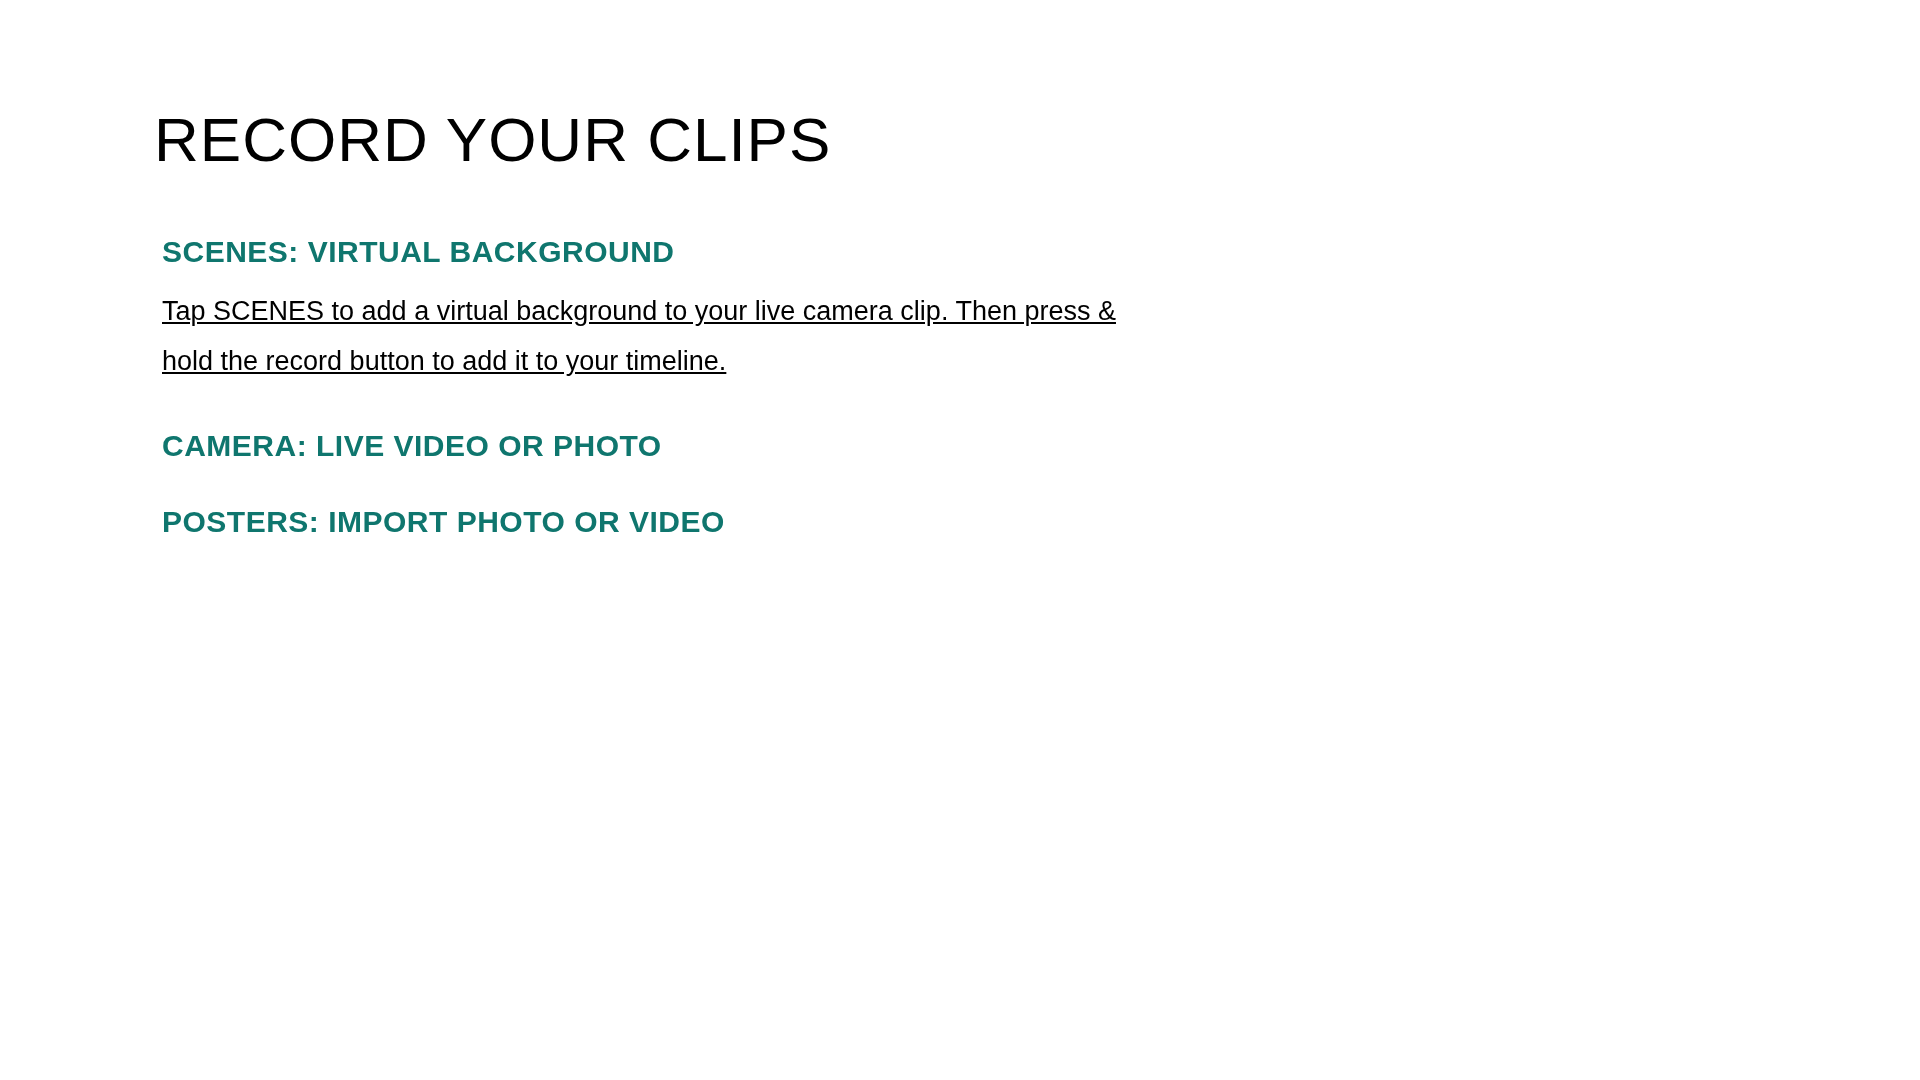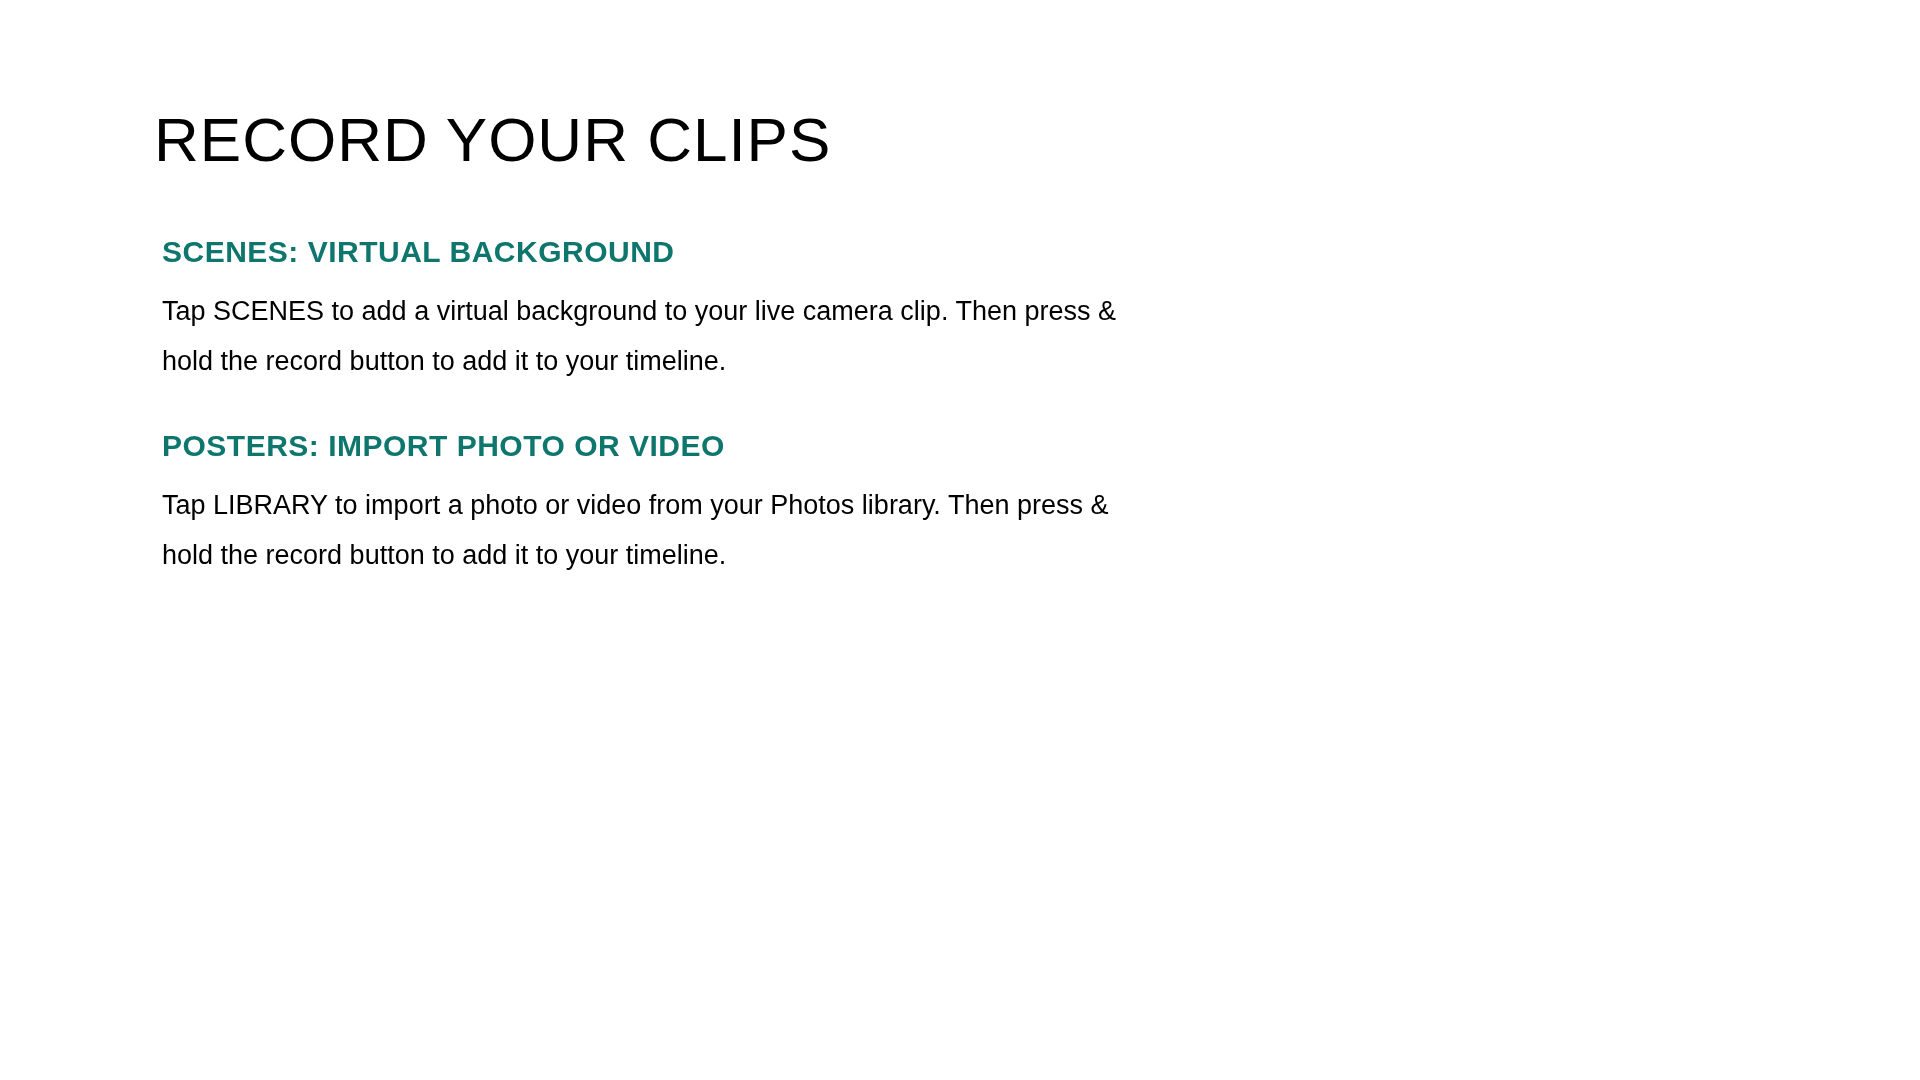--- a/index.html
+++ b/index.html
@@ -30,34 +30,35 @@
       color: #0f766e;
       margin-bottom: 18px;
       letter-spacing: 0.5px;
     }
     .section-body {
       font-size: 27px;
       font-weight: 400;
       color: #000000;
       line-height: 1.85;
       max-width: 980px;
+      text-decoration: underline;
     }
   </style>
 </head>
 <body>
 
 <h1 class="page-title">RECORD YOUR CLIPS</h1>
 
 <div class="section">
   <h2 class="section-heading">SCENES: VIRTUAL BACKGROUND</h2>
   <p class="section-body">Tap SCENES to add a virtual background to your live camera clip. Then press &amp; hold the record button to add it to your timeline.</p>
 </div>
 
 <div class="section">
+  <h2 class="section-heading">CAMERA: LIVE VIDEO OR PHOTO</h2>
 </div>
 
 <div class="section">
   <h2 class="section-heading">POSTERS: IMPORT PHOTO OR VIDEO</h2>
-  <p class="section-body">Tap LIBRARY to import a photo or video from your Photos library. Then press &amp; hold the record button to add it to your timeline.</p>
 </div>
 
 <div class="section">
 </div>
 
 </body></html>

